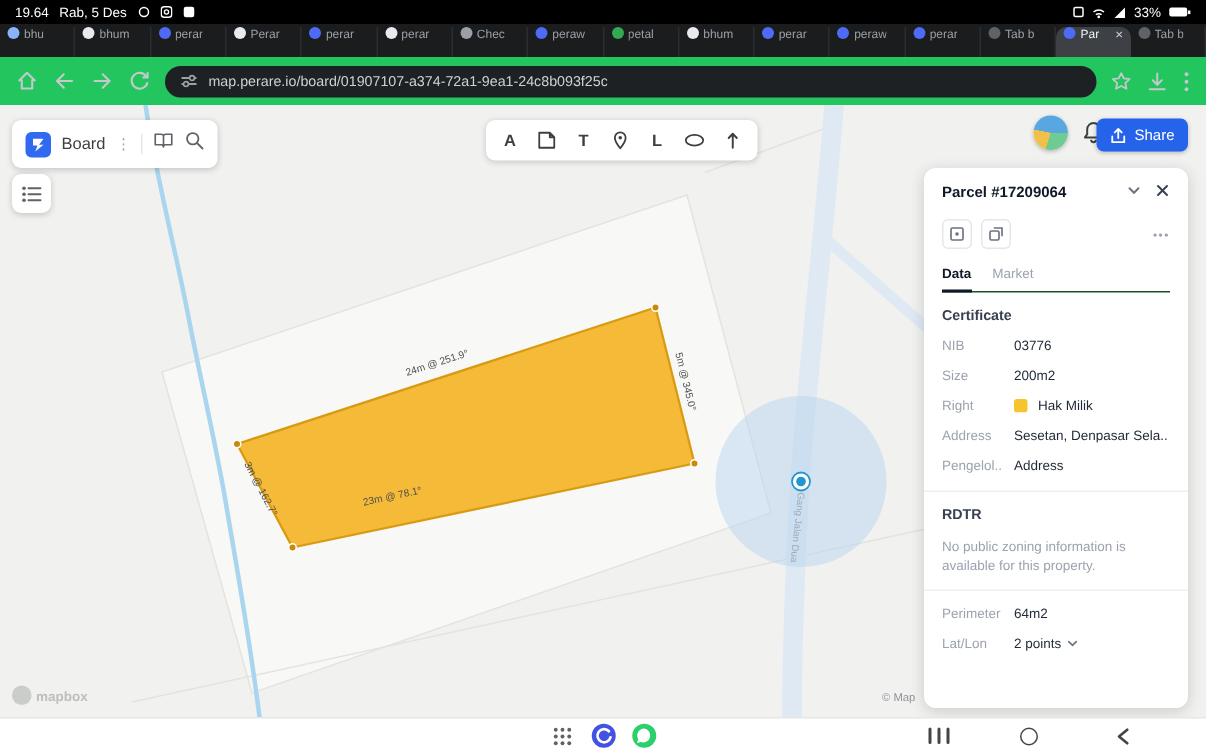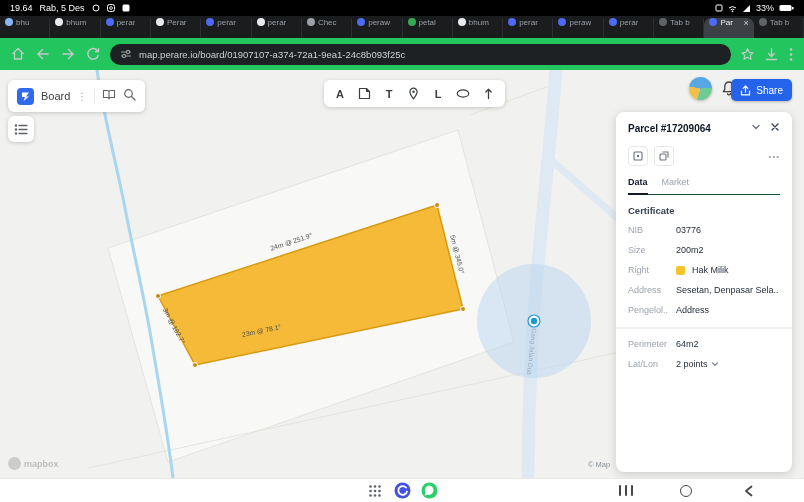--- a/index.html
+++ b/index.html
@@ -433,20 +433,24 @@
               </span>
           </div>
           <div class="row">
               <span class="lbl">Pengelol..</span>
               <span class="val">Address</span>
             </div>
         </div>
 
         <div class="divider"></div>
 
+        <div class="sec">
+          <div class="sec-title">RDTR</div>
+          <div class="p-text">No public zoning information is available for this property.</div>
+        </div>
 
         <div class="divider"></div>
 
         <div class="sec">
           <div class="row">
               <span class="lbl">Perimeter</span>
               <span class="val">64m2</span>
             </div>
           <div class="row">
             <span class="lbl">Lat/Lon</span>

